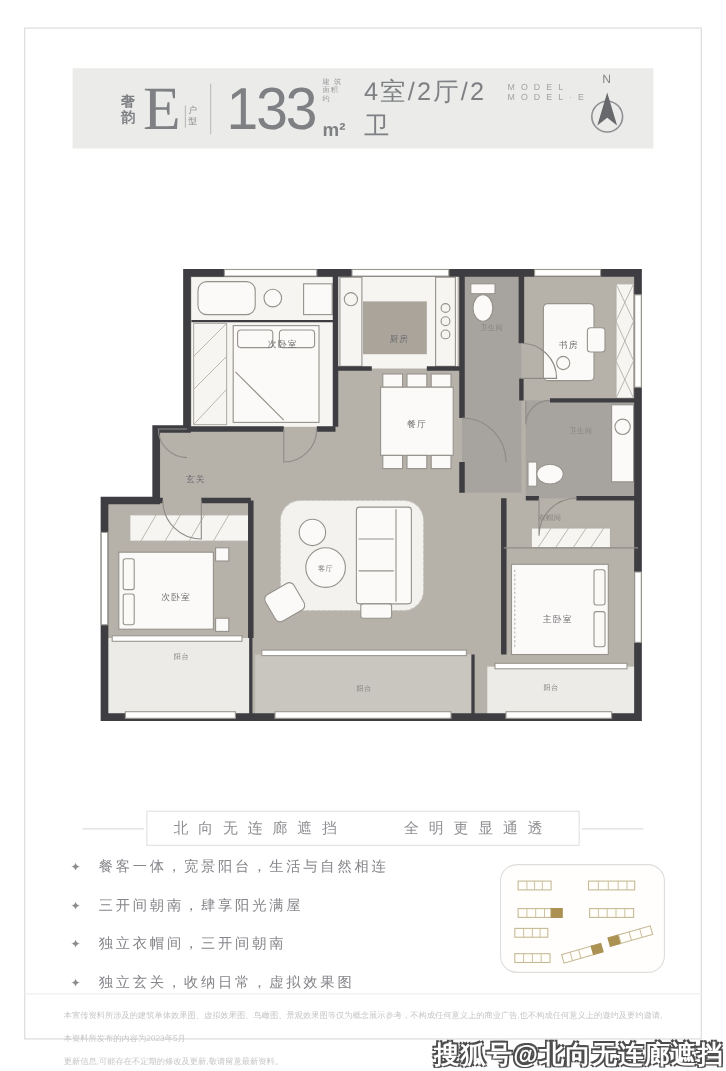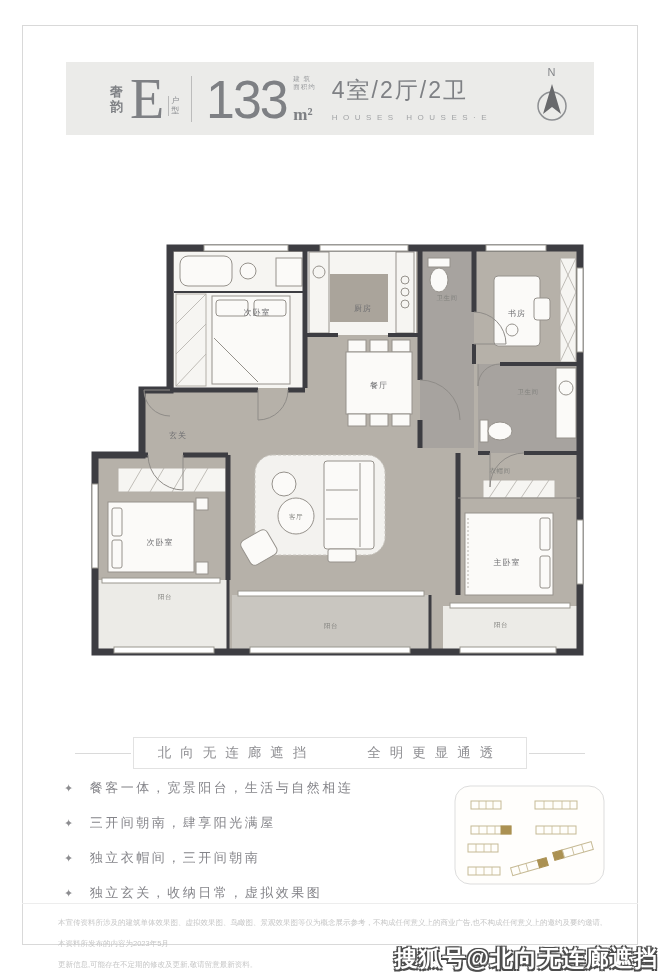--- a/index.html
+++ b/index.html
@@ -11,24 +11,24 @@
   
   .hdr-band{position:absolute;left:66px;top:62px;width:528px;height:73px;background:#ebebe9;
             display:flex;align-items:center;}
   .hdr-left{display:flex;align-items:center;margin-left:44px;color:var(--header-text,#7e8084);}
   .series{display:flex;flex-direction:column;font-size:13px;line-height:15px;letter-spacing:1px;font-weight:bold;}
   .type-letter{font-family:"Liberation Serif","DejaVu Serif",serif;font-size:56px;line-height:56px;margin:0 4px 0 6px;}
   .type-lbl{display:flex;flex-direction:column;font-size:8px;line-height:10px;margin-top:14px;color:#8a8c8f;}
   .type-lbl span{border-left:1px solid #b9b9b9;padding-left:2px;}
   .hdr-div{width:1px;height:46px;background:#bcbcbc;margin:0 14px 0 12px;}
   .area-num{font-size:54px;line-height:54px;letter-spacing:-2px;transform:scaleX(.96);transform-origin:left;}
-  .area-side{display:flex;flex-direction:column;margin:2px 0 0 3px;font-family:Liberation Serif, serif;}
+  .area-side{display:flex;flex-direction:column;margin:2px 0 0 3px;}
   .area-notes{font-size:6.5px;line-height:8px;color:#97999c;letter-spacing:1px;}
   .area-unit{font-size:17px;font-weight:bold;margin-top:14px;}
-  .hdr-rooms{margin-left:16px;display:flex;flex-direction:column;}
+  .hdr-rooms{margin-left:16px;display:flex;flex-direction:row;}
   .rooms-cn{font-size:23px;letter-spacing:2px;color:var(--header-text,#7e8084);}
   .rooms-en{font-size:8px;letter-spacing:5.5px;color:#a2a4a6;margin-top:7px;}
   .compass{position:absolute;left:530px;top:66px;width:44px;height:64px;text-align:center;color:#85878a;}
   .compass .n{font-size:11px;letter-spacing:1px;}
 
   
   .plan{position:absolute;left:88px;top:232px;width:500px;height:440px;}
   .f-taupe{fill:var(--floor-taupe,#b6b1a9);}
   .f-taupe-l{fill:#aaa49b;}
   .f-white{fill:var(--floor-light,#f6f5f2);}
@@ -87,21 +87,21 @@
       </div>
       <div class="hdr-div"></div>
       <div class="area-num">133</div>
       <div class="area-side">
         <span class="area-notes">建 筑</span>
         <span class="area-notes">面积约</span>
         <span class="area-unit">m²</span>
       </div>
       <div class="hdr-rooms">
         <span class="rooms-cn">4室/2厅/2卫</span>
-        <span class="rooms-en">HOUSES HOUSES·E</span>
+        <span class="rooms-en">MODEL MODEL·E</span>
       </div>
     </div>
   </div>
   <div class="compass">
     <div class="n">N</div>
     <svg width="44" height="48" viewBox="0 0 44 48">
       <circle cx="22" cy="28" r="14" fill="none" stroke="#8e9093" stroke-width="1.5"></circle>
       <path d="M22,6 L31,36 L22,29 L13,36 Z" fill="#68696c"></path>
     </svg>
   </div>

